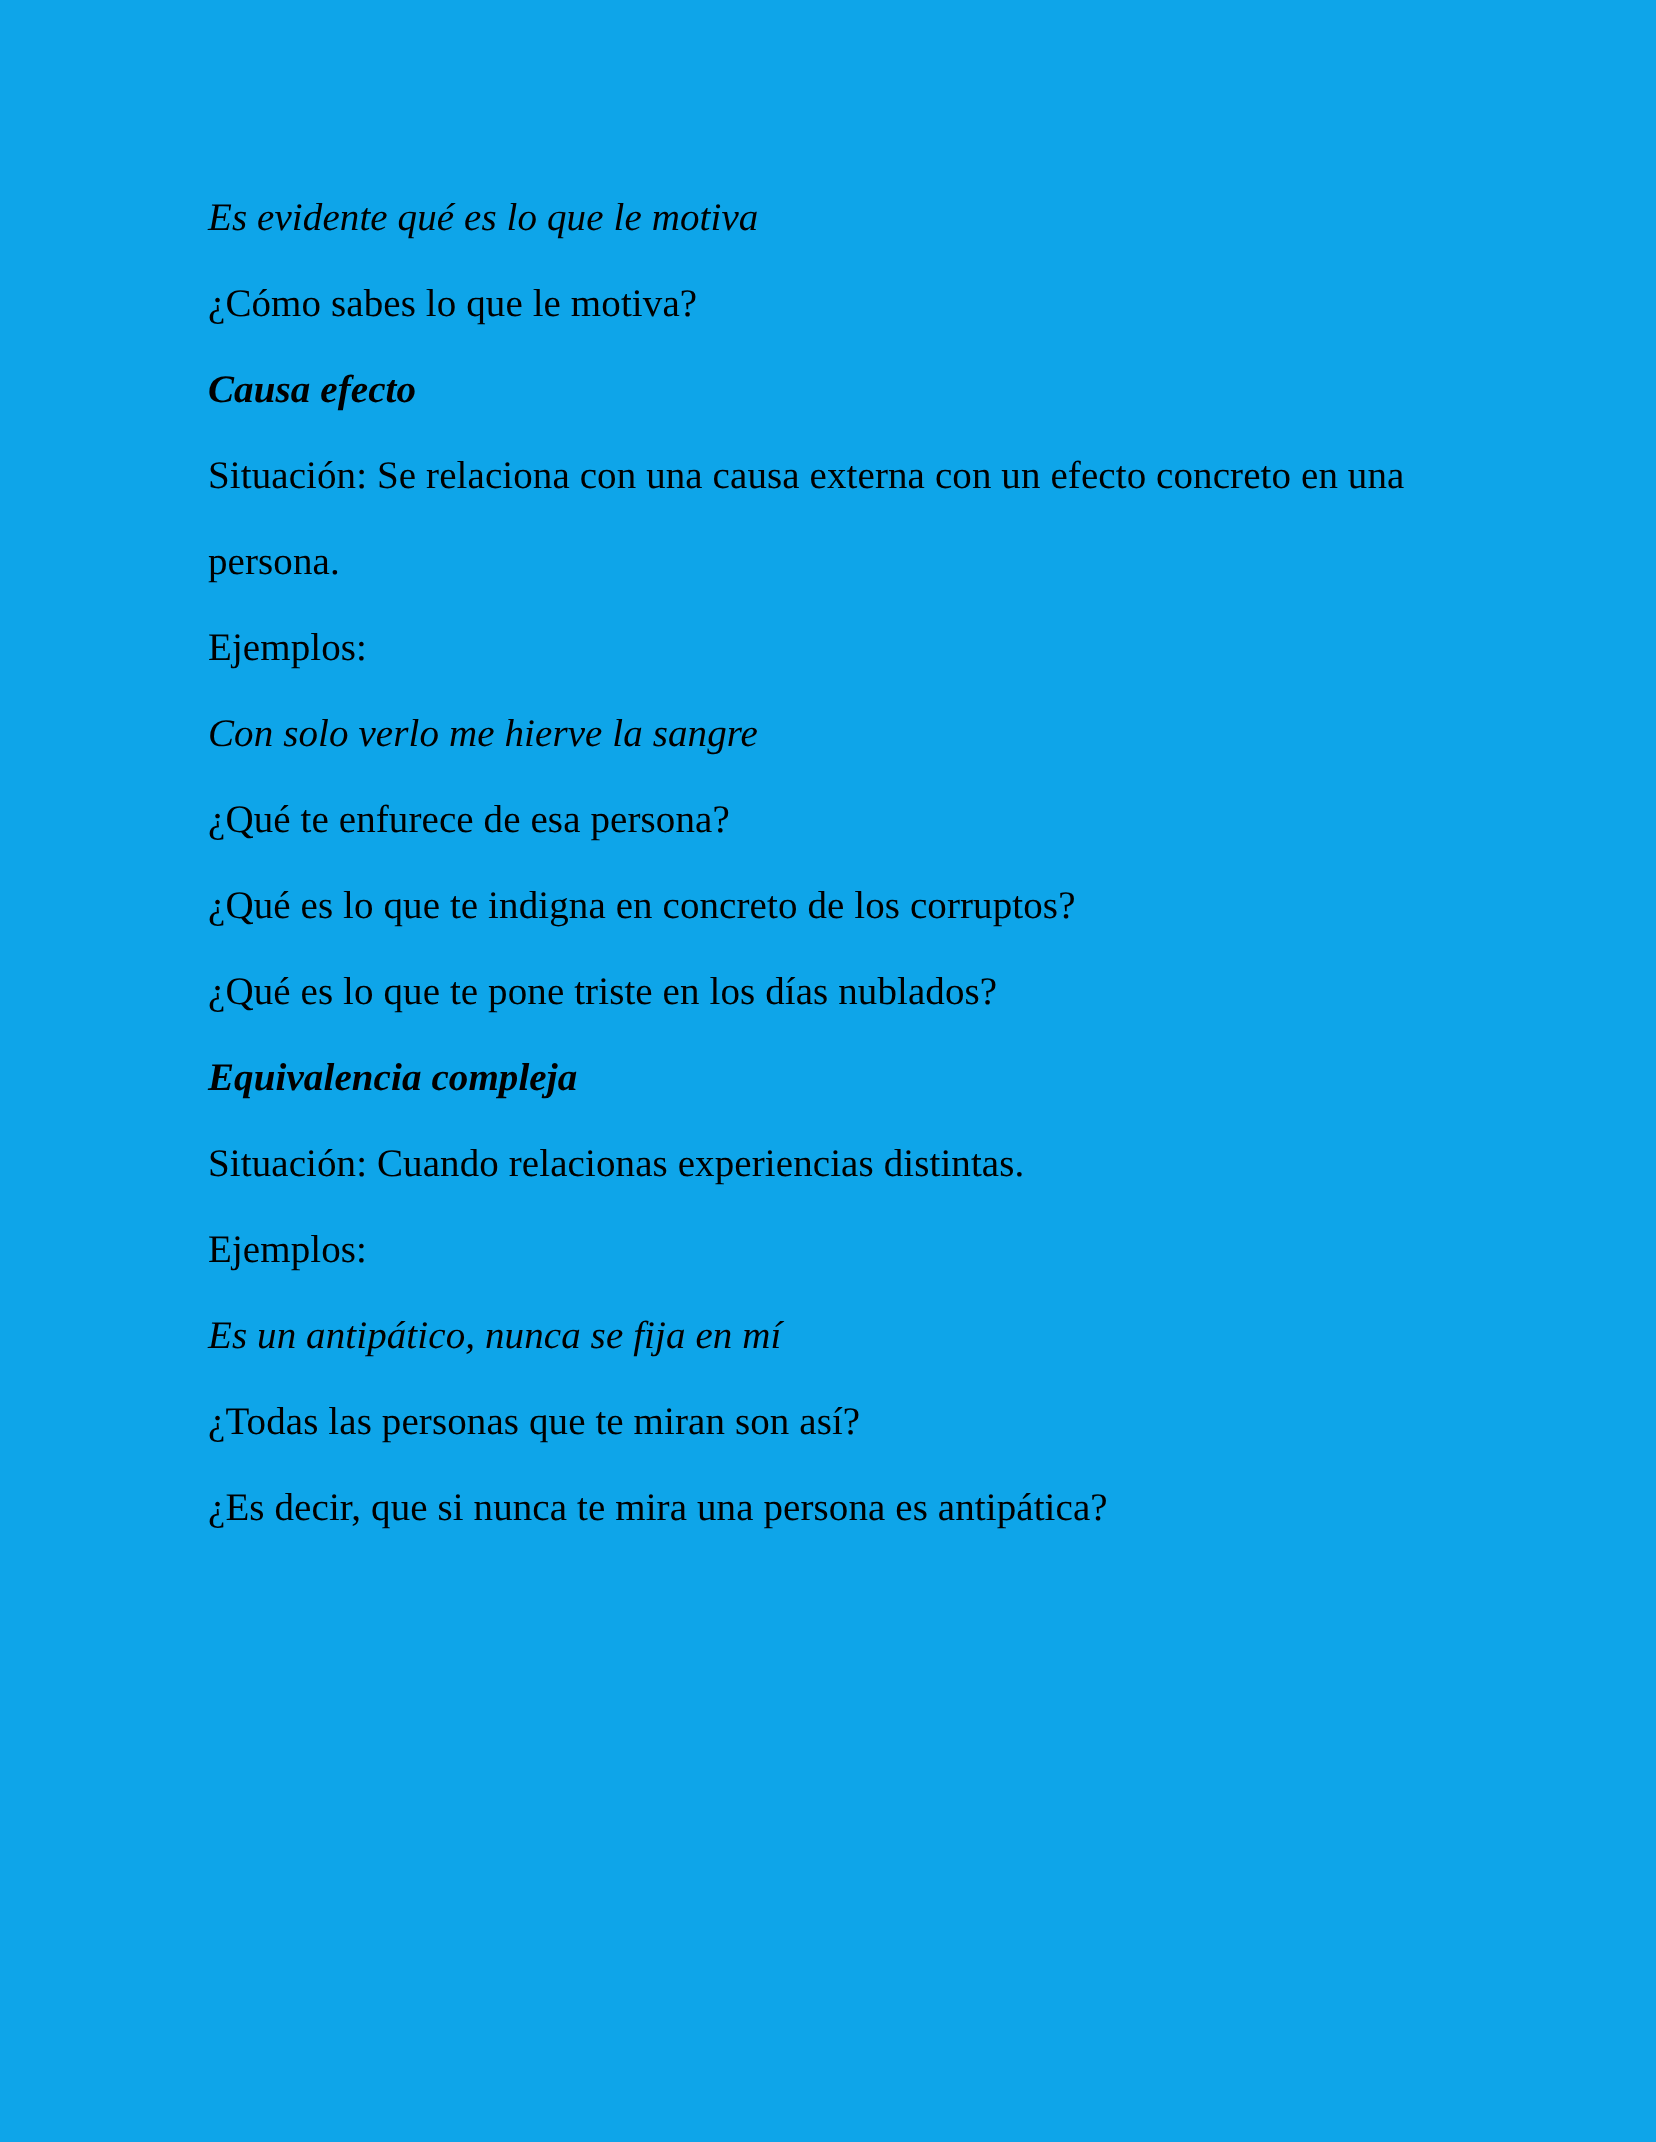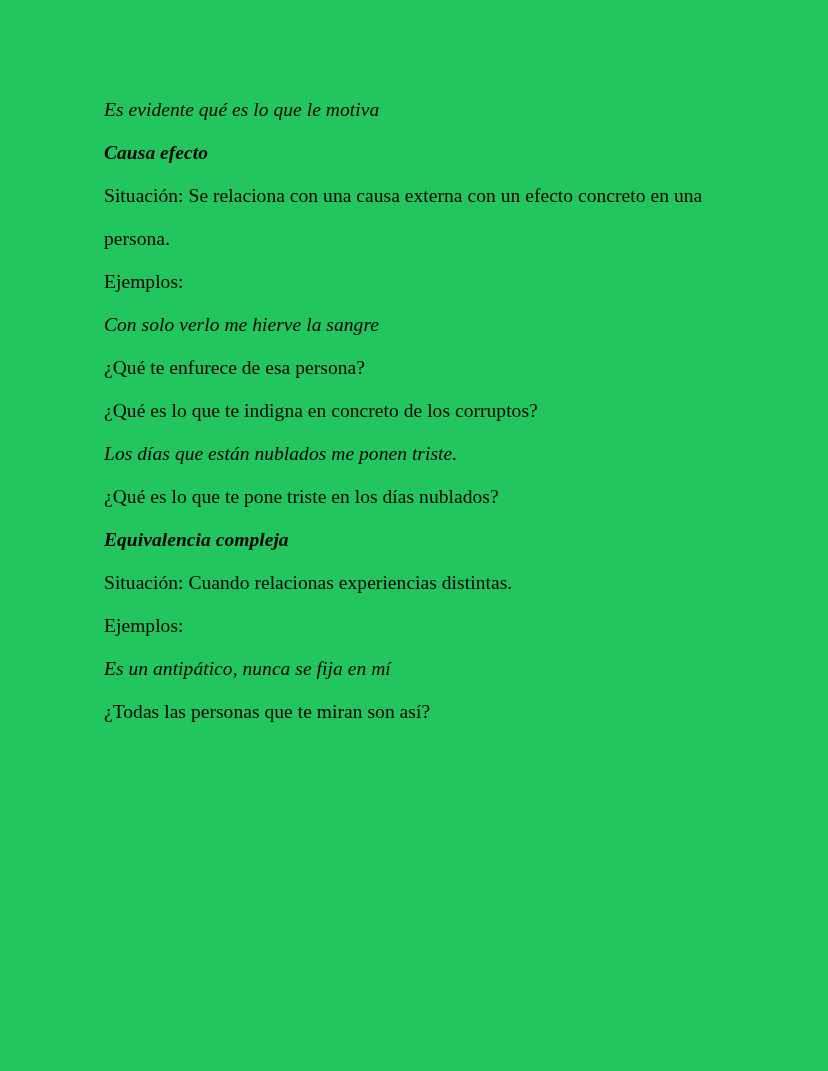--- a/index.html
+++ b/index.html
@@ -11,21 +11,21 @@
     width: 828px;
     height: 1071px;
     font-family: "Liberation Serif", "DejaVu Serif", serif;
     color: #000000;
     overflow: hidden;
   }
   .page {
     position: relative;
     width: 828px;
     height: 1071px;
-    background: #22c55e;
+    background: #0ea5e9;
     box-sizing: border-box;
     padding: 88px 104px 0 104px;
   }
   .doc-body {
     display: block;
   }
   .para {
     font-size: 19.5px;
     line-height: 43px;
     margin: 0;
@@ -44,27 +44,28 @@
     font-style: normal;
     font-weight: normal;
   }
 </style>
 </head>
 <body>
 
 <div class="page">
   <div class="doc-body">
       <p class="para italic">Es evidente qué es lo que le motiva</p>
+      <p class="para plain">¿Cómo sabes lo que le motiva?</p>
       <p class="para bold-italic">Causa efecto</p>
       <p class="para plain">Situación: Se relaciona con una causa externa con un efecto concreto en una persona.</p>
       <p class="para plain">Ejemplos:</p>
       <p class="para italic">Con solo verlo me hierve la sangre</p>
       <p class="para plain">¿Qué te enfurece de esa persona?</p>
       <p class="para plain">¿Qué es lo que te indigna en concreto de los corruptos?</p>
-      <p class="para italic">Los días que están nublados me ponen triste.</p>
       <p class="para plain">¿Qué es lo que te pone triste en los días nublados?</p>
       <p class="para bold-italic">Equivalencia compleja</p>
       <p class="para plain">Situación: Cuando relacionas experiencias distintas.</p>
       <p class="para plain">Ejemplos:</p>
       <p class="para italic">Es un antipático, nunca se fija en mí</p>
       <p class="para plain">¿Todas las personas que te miran son así?</p>
+      <p class="para plain">¿Es decir, que si nunca te mira una persona es antipática?</p>
     </div>
 </div>
 
 </body></html>

